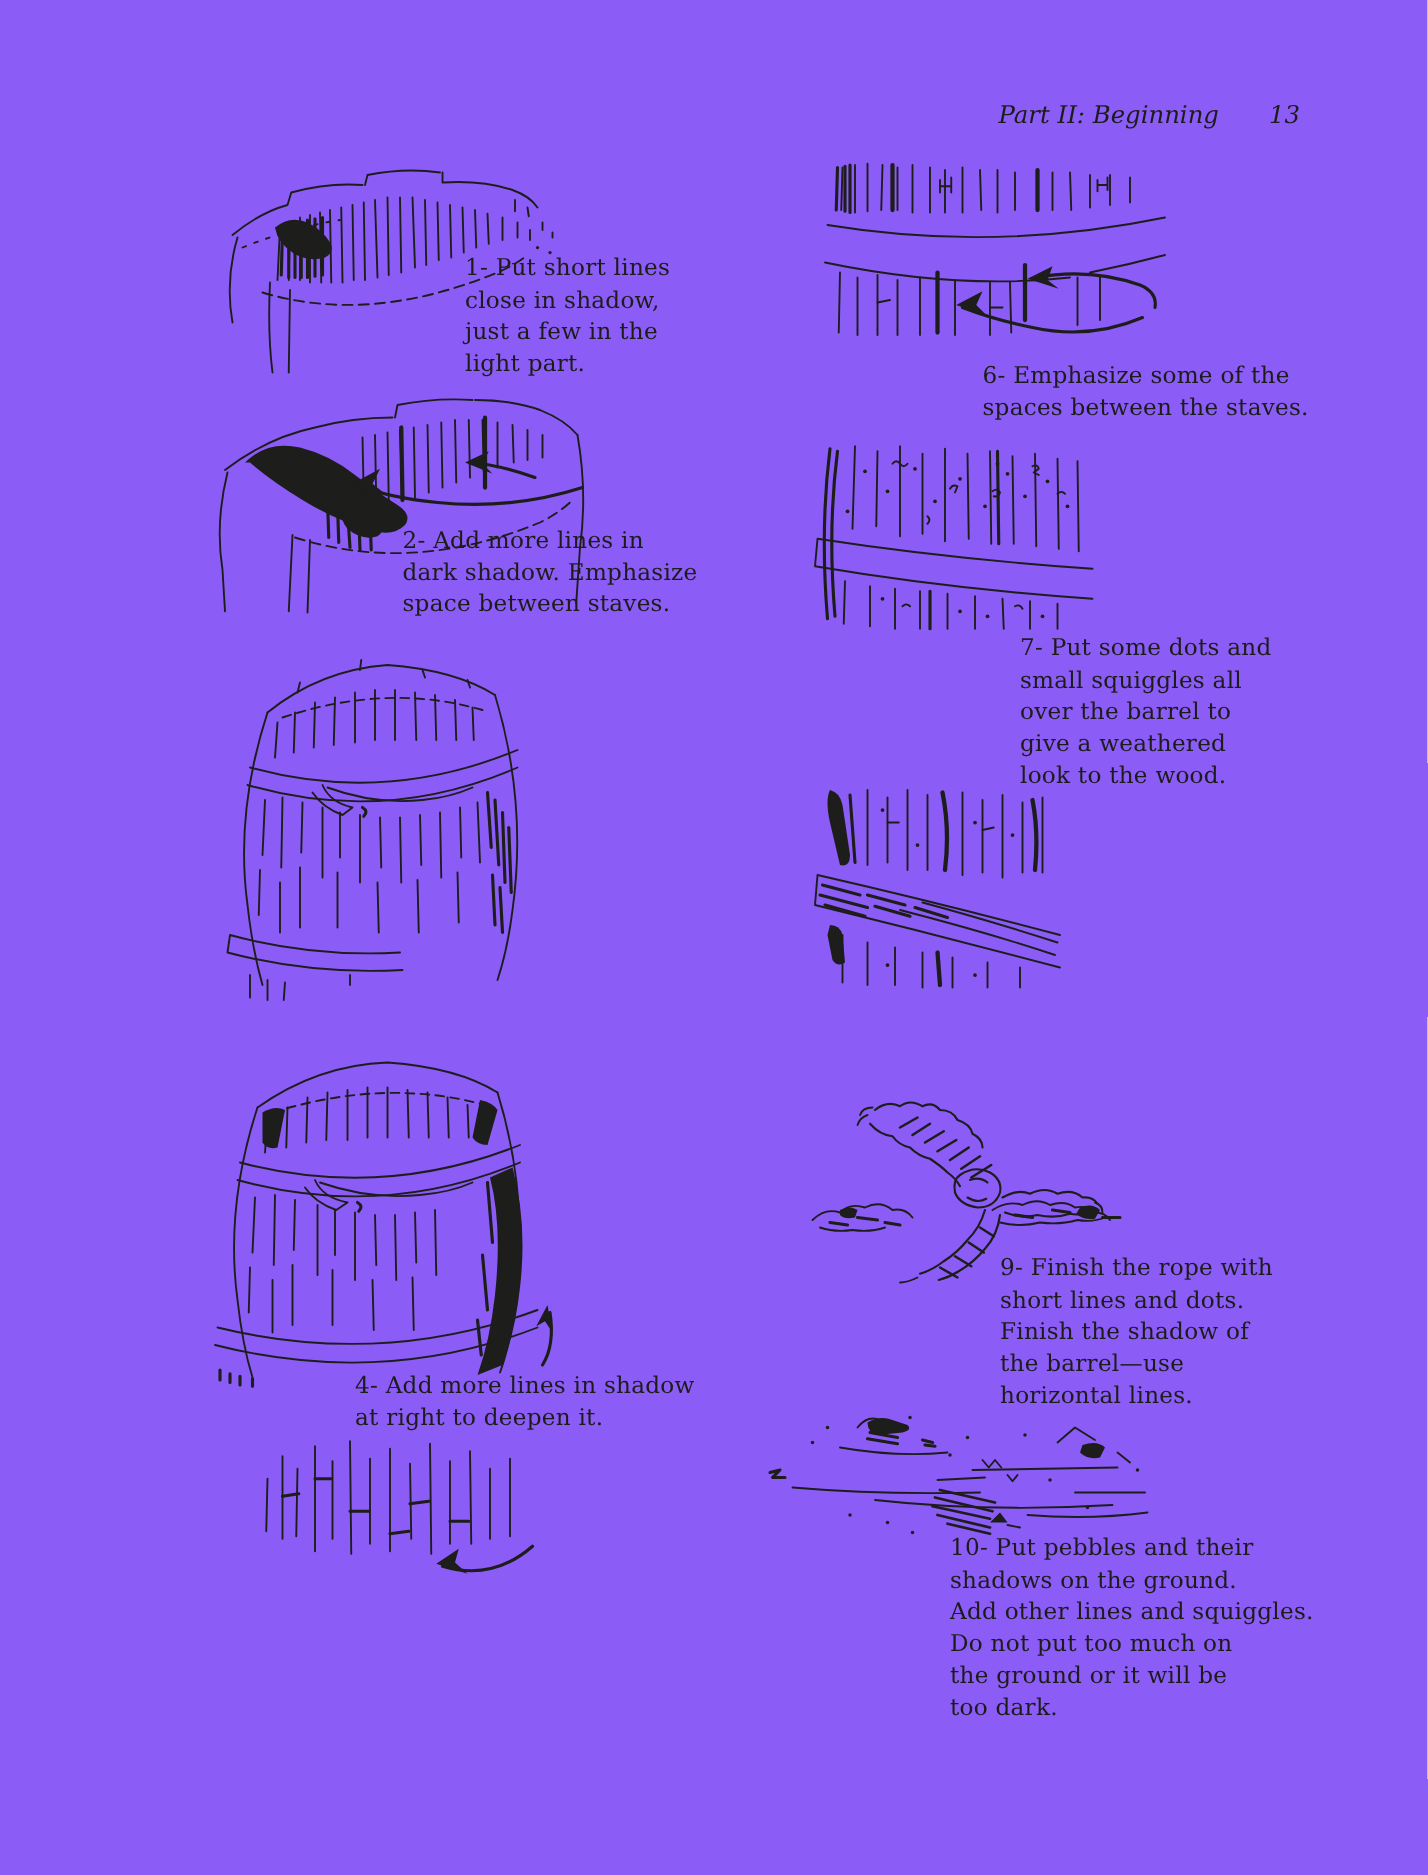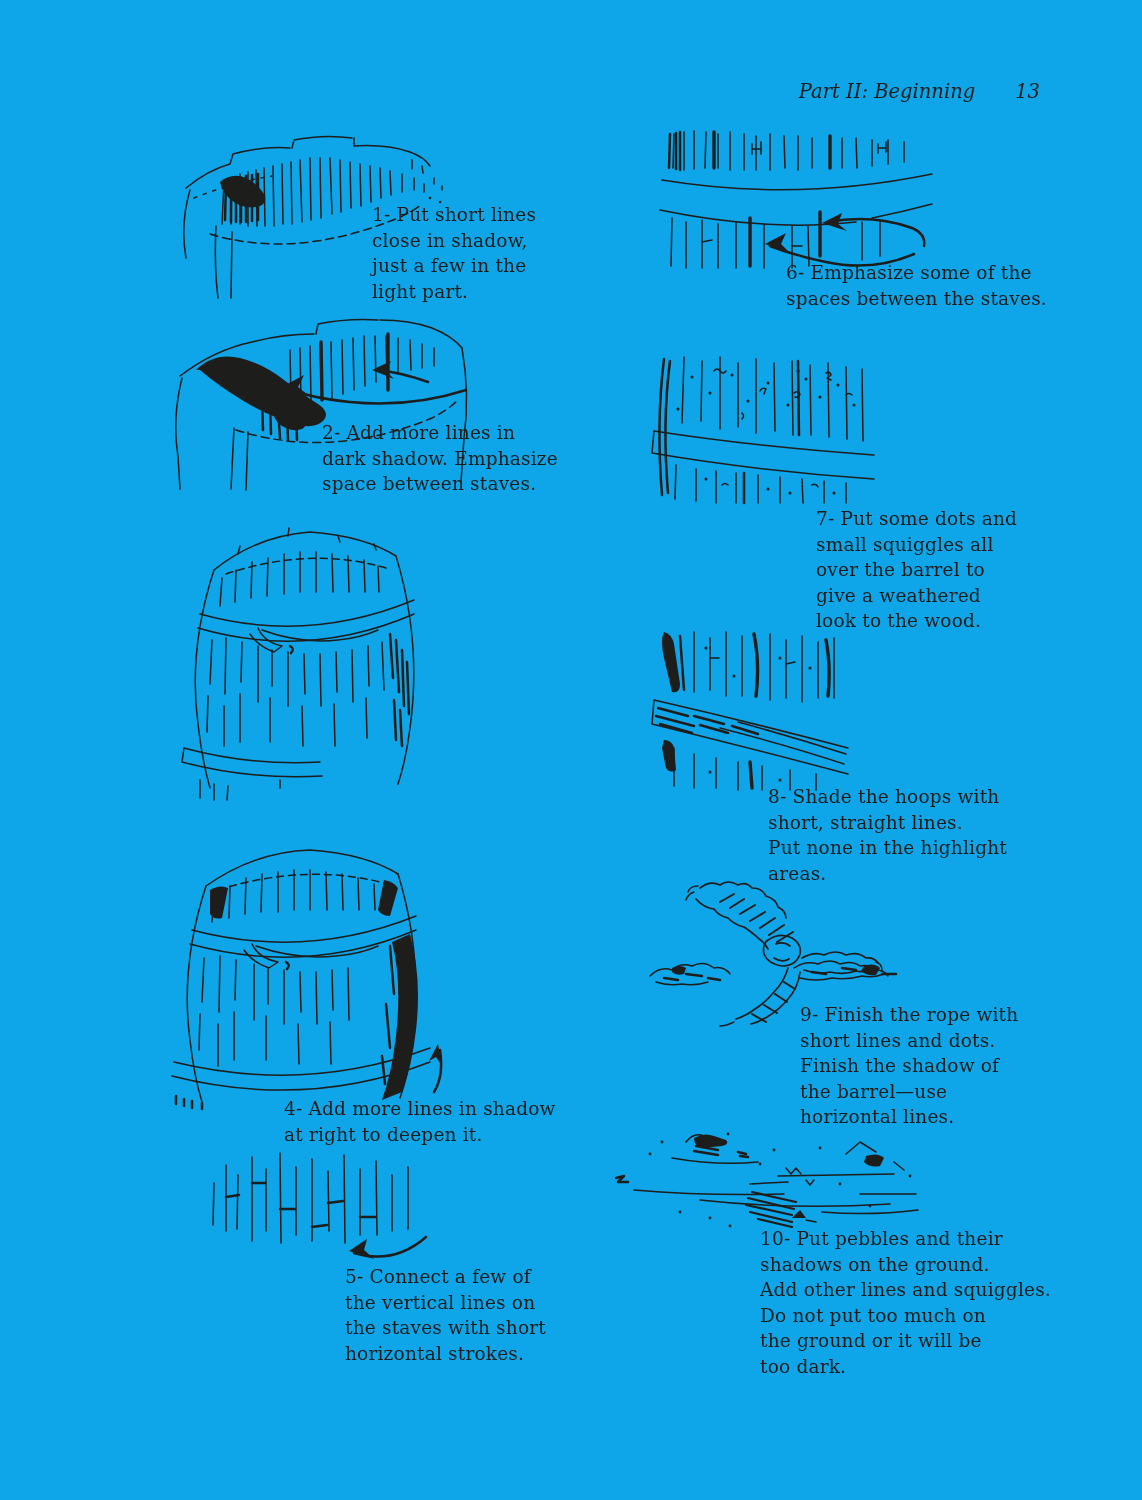--- a/index.html
+++ b/index.html
@@ -1,16 +1,16 @@
 <!DOCTYPE html>
 <html><head>
 <meta charset="utf-8">
 <style>
   html,body{margin:0;padding:0;background:#ffffff;}
-  .page{position:relative;width:1142px;height:1500px;background:#0ea5e9;overflow:hidden;
+  .page{position:relative;width:1142px;height:1500px;background:#8b5cf6;overflow:hidden;
         font-family:"DejaVu Serif","Liberation Serif",serif;color:#1c1c1a;}
   .page-header{position:absolute;top:80px;left:0;width:1040px;display:flex;justify-content:flex-end;
         gap:40px;font-style:italic;font-size:19.5px;}
   .caption{position:absolute;margin:0;font-size:18.5px;line-height:1.38;white-space:pre-line;
         letter-spacing:.2px;}
   .ill{position:absolute;margin:0;}
   .ill svg{display:block;overflow:visible;}
   .s{fill:none;stroke:#1d1d1b;stroke-width:1.5;stroke-linecap:round;stroke-linejoin:round;}
   .m{fill:none;stroke:#1d1d1b;stroke-width:2.5;stroke-linecap:round;stroke-linejoin:round;}
   .h{fill:none;stroke:#1d1d1b;stroke-width:3.4;stroke-linecap:round;stroke-linejoin:round;}
@@ -109,43 +109,39 @@
 at right  to deepen it.</p>
 
   <figure class="ill" style="left:198px;top:1143px;">
     <svg width="235" height="130" viewBox="0 0 235 130">
       <path class="s" d="M16,40 l-1,42 M28,22 l0,66 M40,32 l-1,54 M54,14 l0,84 M68,26 l0,62 M82,10 l1,90 M98,24 l0,68 M114,16 l0,82 M130,28 l1,60 M146,12 l1,88 M162,26 l0,66 M178,18 l1,74 M194,32 l0,56 M210,24 l0,62"></path>
       <path class="m" d="M28,54 l13,-2 M54,40 l13,0 M82,66 l15,0 M114,84 l15,-2 M130,60 l15,-2 M162,74 l15,0"></path>
       <path class="m" d="M228,94 Q196,122 156,110"></path>
       <path class="f" d="M151,108 l18,-12 -3,11 10,9 z"></path>
     </svg>
   </figure>
-  <p class="caption" style="left:345px;top:1264px;">5- Connect a few of
-the vertical lines on
-the staves with short
-horizontal strokes.</p>
 
   <figure class="ill" style="left:656px;top:126px;">
     <svg width="280" height="150" viewBox="0 0 280 150">
       <path class="s" d="M18,8 l-1,34 M28,6 l0,38 M38,5 l0,38 M50,6 l-1,36 M62,8 l0,34 M74,6 l0,38 M88,8 l0,36 M100,10 l0,34 M114,8 l0,36 M128,10 l1,32 M142,10 l0,34 M156,12 l0,30 M186,12 l0,30 M200,12 l1,30 M216,14 l0,26 M232,14 l0,24 M248,16 l0,20"></path>
       <path class="m" d="M14,8 l-1,34 M20,7 l0,36 M24,6 l0,38"></path>
       <path class="h" d="M58,6 l0,36 M174,10 l0,32"></path>
       <path class="s" d="M96,18 l0,10 M96,23 l9,0 M105,16 l0,12 M222,18 l0,9 M222,22 l8,0 M230,16 l0,10"></path>
       <path class="s" d="M6,54 Q140,76 276,48"></path>
       <path class="s" d="M4,84 Q110,106 200,96 M216,92 q30,-6 60,-14"></path>
       <path class="s" d="M16,92 l-1,48 M30,96 l0,46 M46,94 l0,48 M62,98 l0,44 M80,96 l0,46 M108,98 l0,44 M136,100 l0,42 M152,100 l1,40 M206,96 l0,38 M224,94 l0,36"></path>
       <path class="s" d="M46,116 l10,-2 M136,120 l10,0"></path>
       <path class="h" d="M94,92 l0,48 M164,86 l0,44"></path>
       <path class="m" d="M258,128 Q216,146 170,136 Q140,130 114,120"></path>
       <path class="f" d="M109,118 l21,-11 -5,11 9,9 z"></path>
       <path class="m" d="M172,96 q44,-8 84,6 q14,6 12,18"></path>
       <path class="f" d="M166,97 l20,-10 -4,11 9,7 z"></path>
     </svg>
   </figure>
-  <p class="caption" style="left:786px;top:260px;">6- Emphasize some of the
+  <p class="caption" style="left:786px;top:288px;">6- Emphasize some of the
 spaces between the staves.</p>
 
   <figure class="ill" style="left:648px;top:353px;">
     <svg width="232" height="152" viewBox="0 0 232 152">
       <path class="m" d="M16,6 Q8,70 14,142 M22,8 Q14,70 20,140"></path>
       <path class="s" d="M36,4 l-2,66 M54,8 l-1,60 M72,4 l0,72 M90,10 l0,64 M108,6 l0,74 M126,10 l1,68 M144,8 l1,74 M162,12 l1,70 M180,10 l1,74 M198,14 l1,72 M214,16 l1,72"></path>
       <path class="m" d="M150,8 l1,74 M96,120 l0,30"></path>
       <path class="s" d="M6,78 Q110,94 226,102 M4,100 Q110,118 226,126 M6,78 L4,100"></path>
       <path class="s" d="M28,112 l-1,34 M48,116 l0,32 M68,118 l0,32 M88,120 l0,30 M110,122 l0,28 M132,124 l0,26 M154,126 l1,24 M176,128 l0,22 M198,130 l0,20"></path>
       <circle class="f" cx="44" cy="24" r="1.5"></circle>
@@ -187,24 +183,20 @@
       <path class="h" d="M100,134 l2,26"></path>
       <path class="f" d="M14,112 q8,0 10,8 l2,22 q-6,4 -10,-2 l-4,-20 z"></path>
       <circle class="f" cx="56" cy="20" r="1.5"></circle>
         <circle class="f" cx="130" cy="30" r="1.5"></circle>
         <circle class="f" cx="84" cy="48" r="1.5"></circle>
         <circle class="f" cx="160" cy="40" r="1.5"></circle>
         <circle class="f" cx="60" cy="144" r="1.5"></circle>
         <circle class="f" cx="130" cy="152" r="1.5"></circle>
     </svg>
   </figure>
-  <p class="caption" style="left:768px;top:784px;">8- Shade the hoops with
-short, straight lines.
-Put none in the highlight
-areas.</p>
 
   <figure class="ill" style="left:642px;top:872px;">
     <svg width="280" height="160" viewBox="0 0 280 160">
       <path class="s" d="M8,104 q10,-10 22,-6 q8,-8 20,-4 q12,-6 22,2 q10,-2 16,6 M14,110 q12,4 26,2 q14,2 26,-2"></path>
       <path class="m" d="M22,106 l14,2 M44,102 l16,2 M66,106 l12,2"></path>
       <path class="f" d="M30,96 q8,-4 14,0 l-2,6 q-8,2 -12,-2 z"></path>
       <path class="s" d="M152,96 q12,-8 24,-4 q12,-6 22,0 q12,-4 20,2 q10,-2 16,4 q8,0 12,6 M158,106 q16,4 32,0 q16,2 30,-2 q12,2 22,-2"></path>
       <path class="f" d="M222,94 q10,-4 16,2 l-4,7 q-10,1 -15,-4 z"></path>
       <path class="m" d="M170,100 l14,2 M200,96 l14,2 M240,102 l14,0"></path>
       <path class="s" style="stroke-width:1.7" d="M58,16 q10,-8 20,-3 q8,-6 18,0 q8,-4 14,3 q10,0 14,8 q10,3 12,11 q8,4 8,11"></path>

